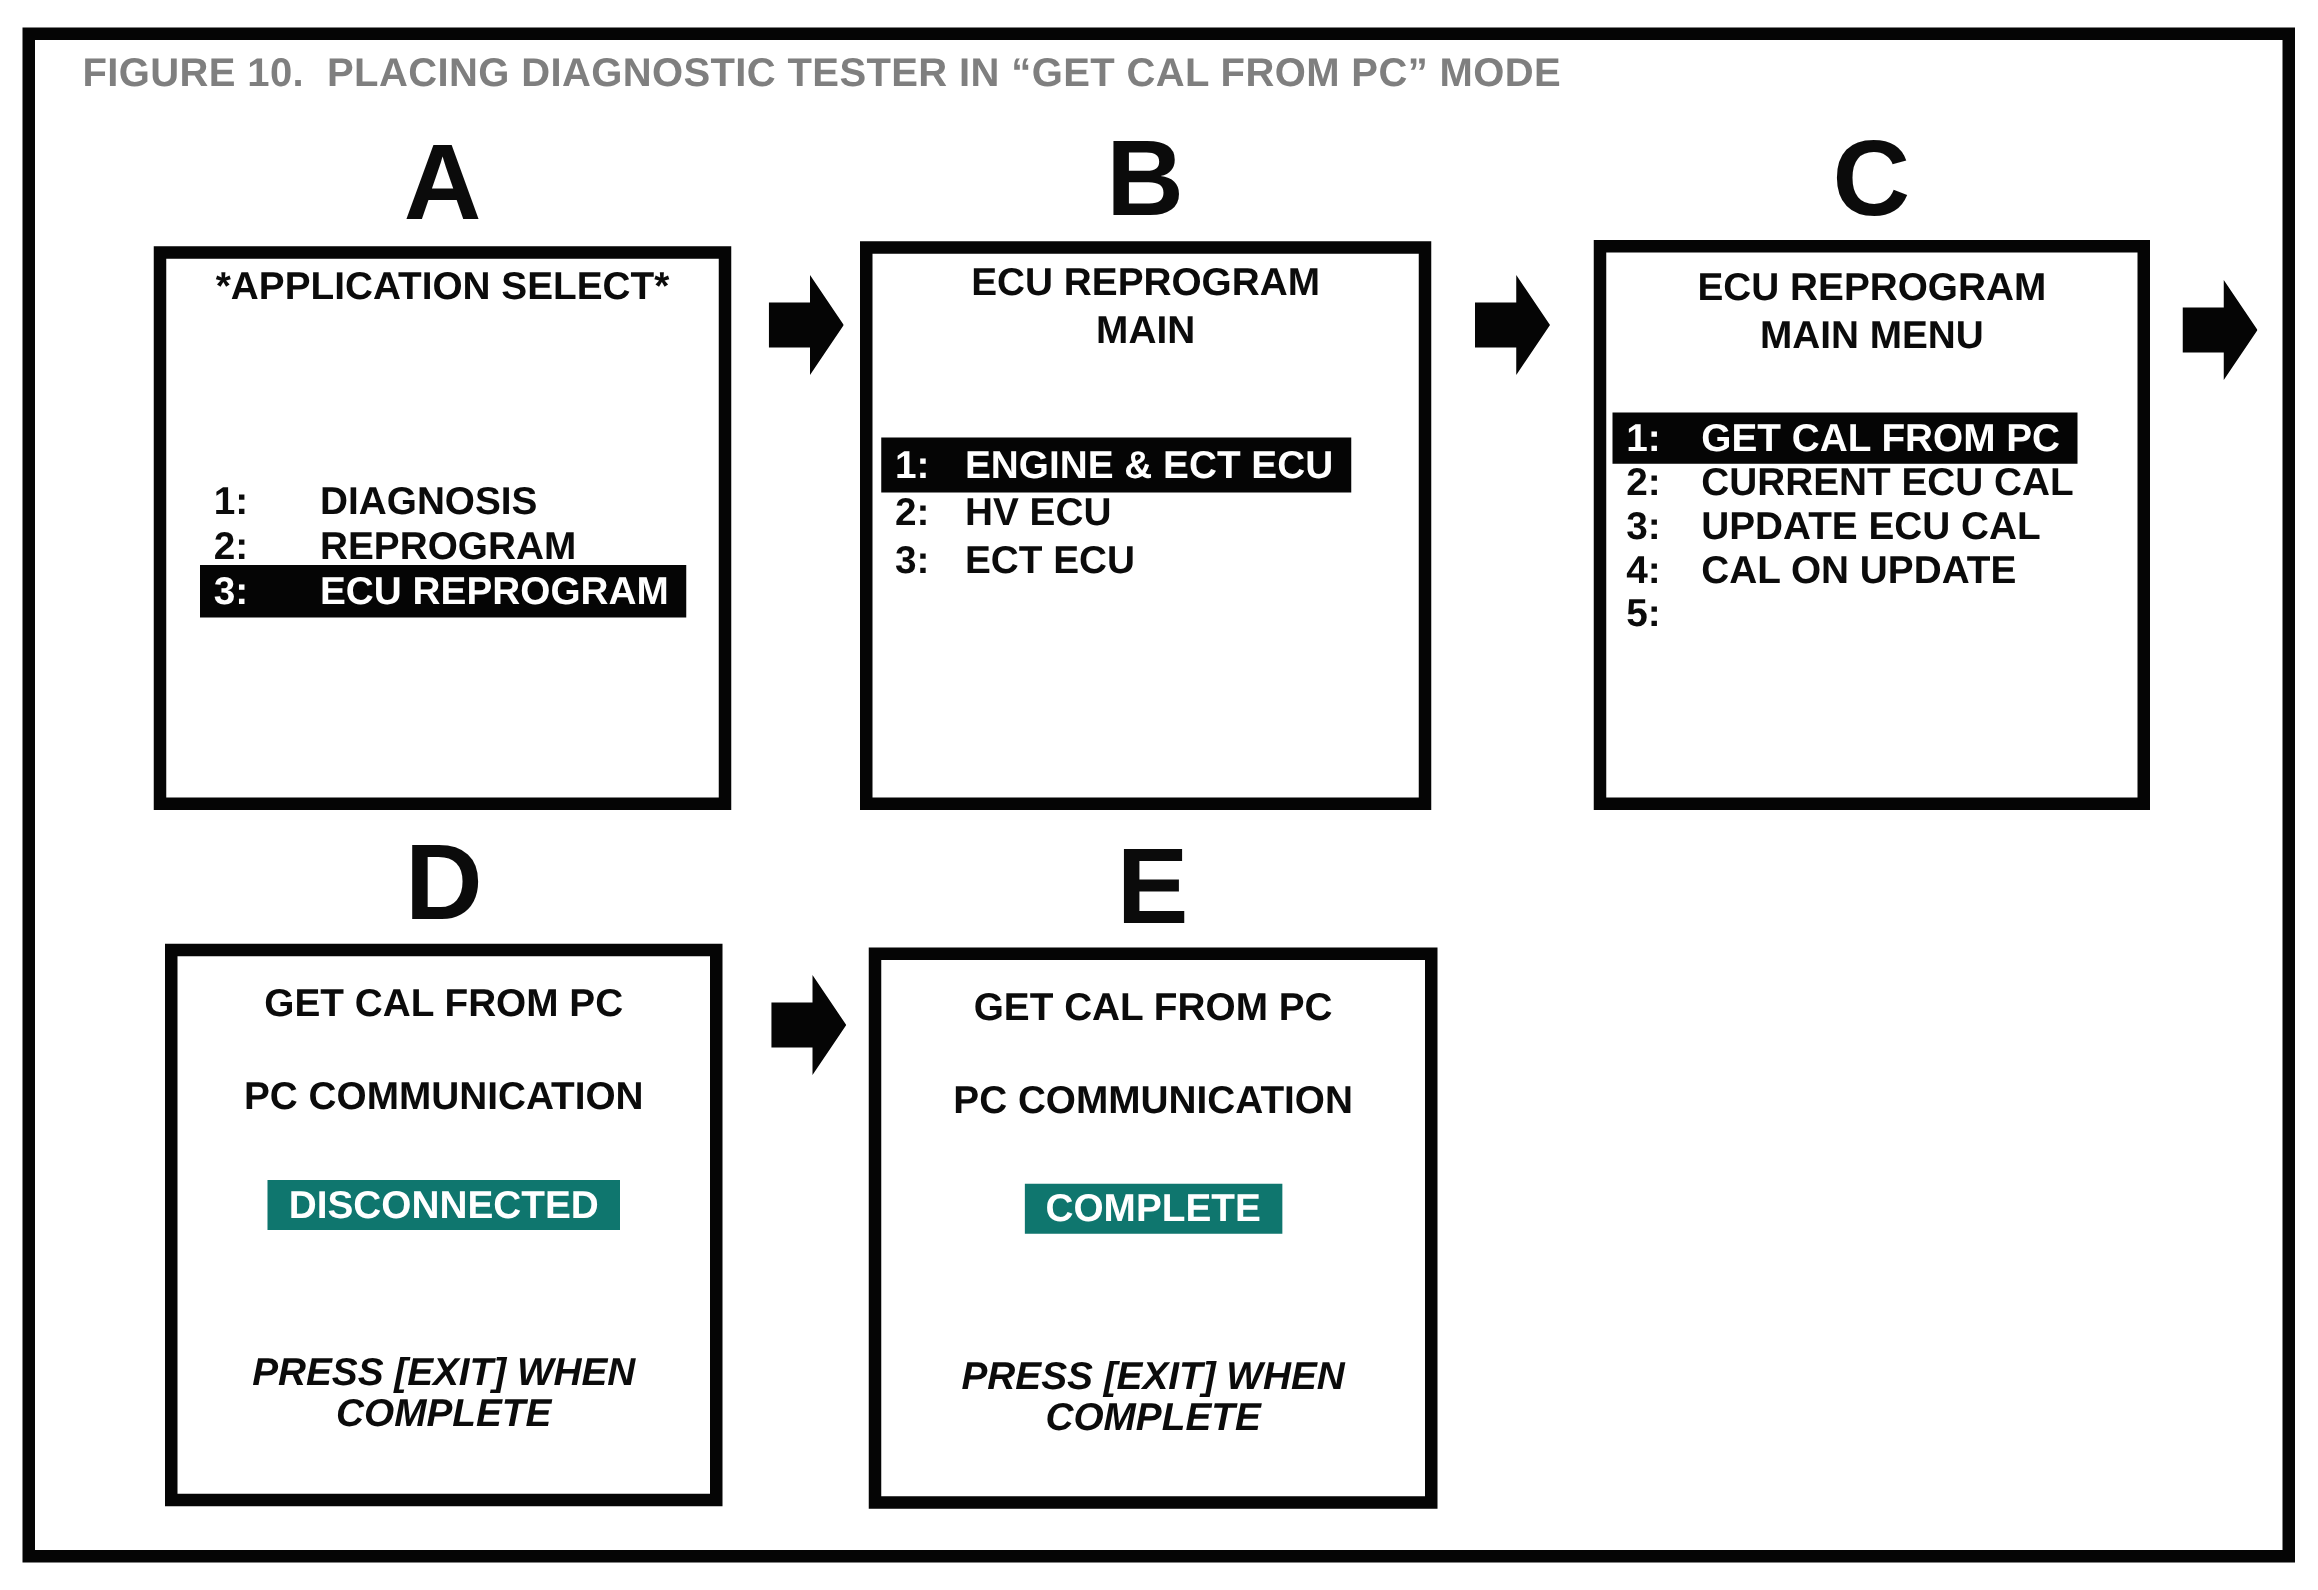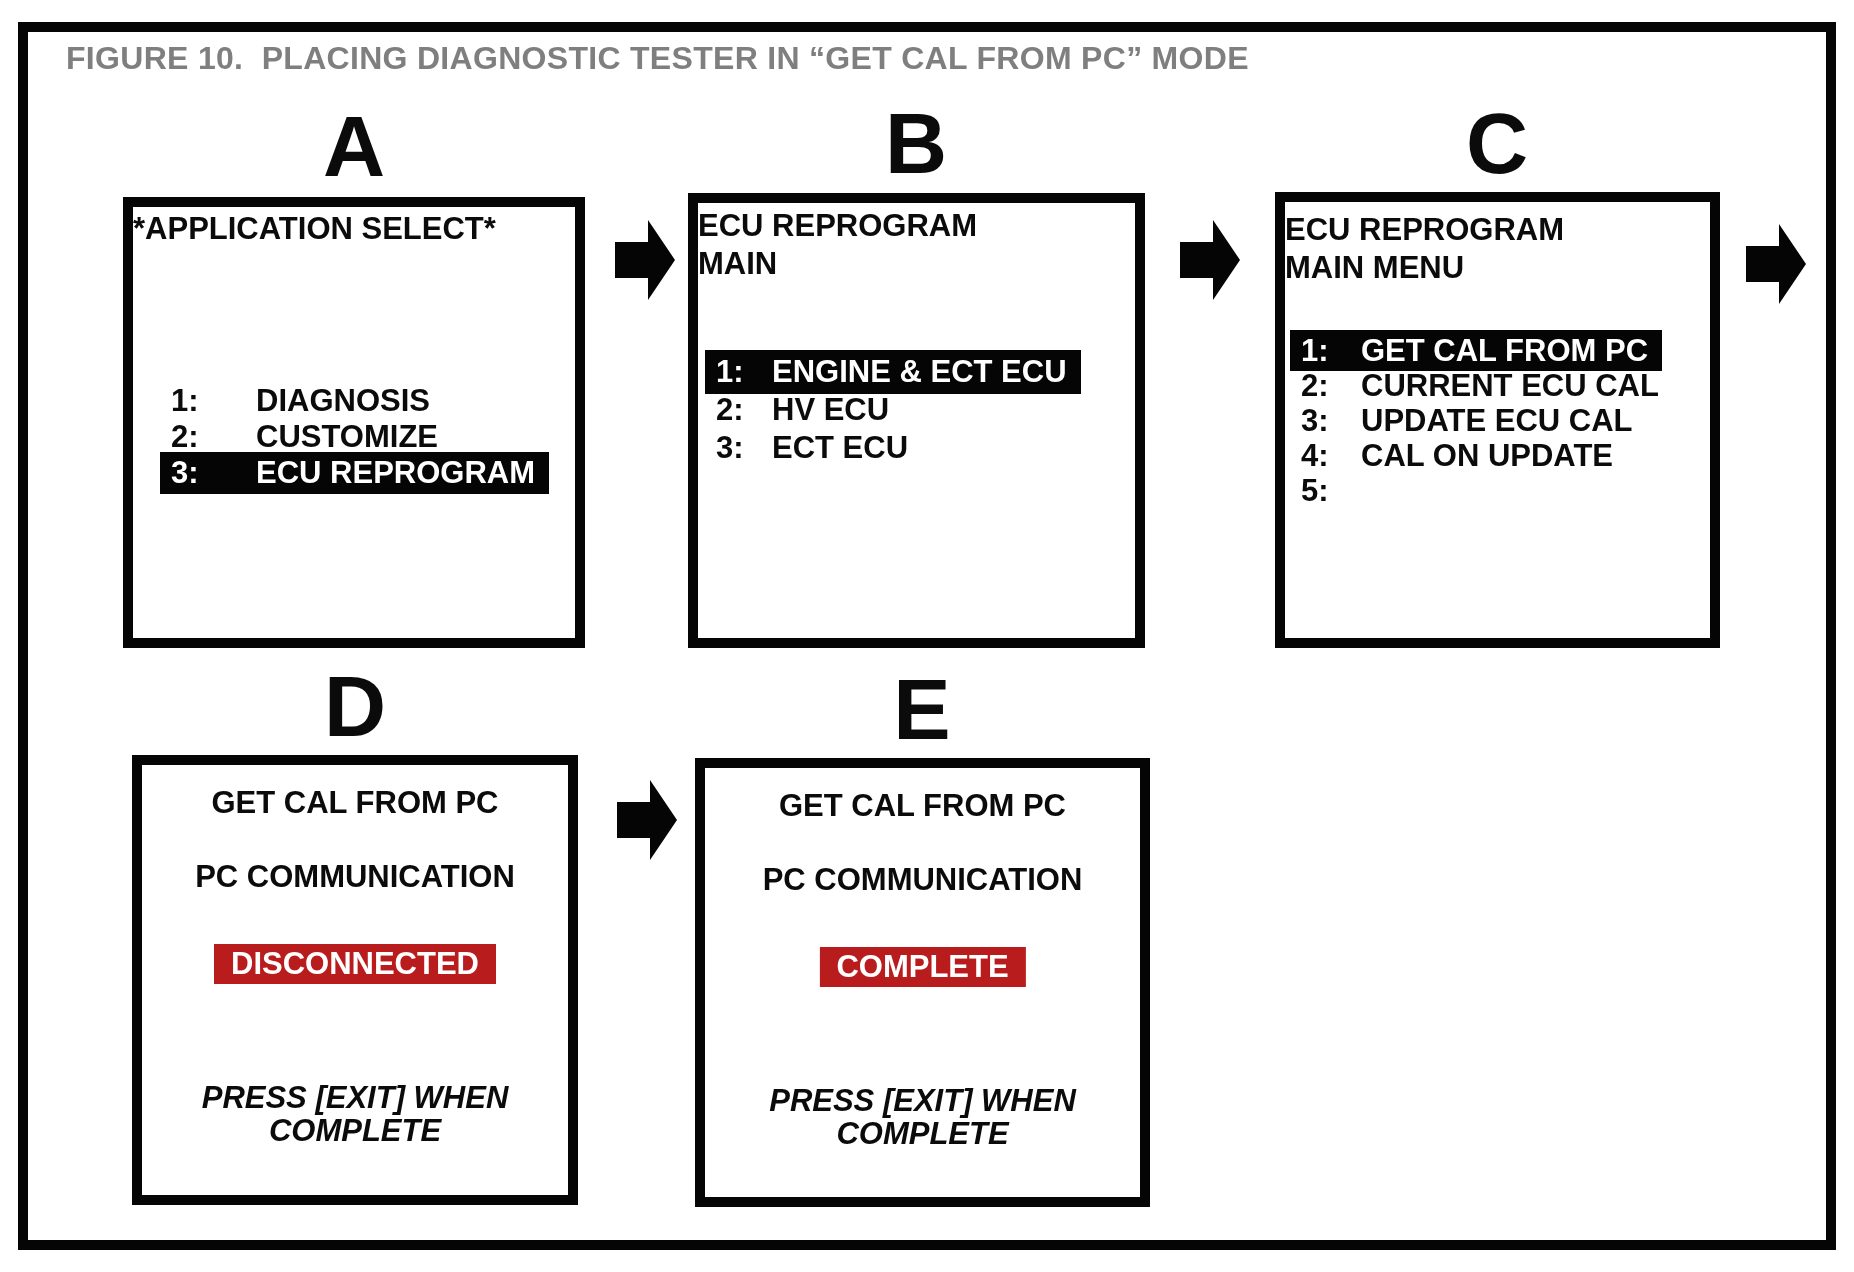--- a/index.html
+++ b/index.html
@@ -33,21 +33,21 @@
     position:absolute;box-sizing:border-box;
     border:10px solid #050505;background:#ffffff;
   }
   #scr-a{left:123px;top:197px;width:462px;height:451px;}
   #scr-b{left:688px;top:193px;width:457px;height:455px;}
   #scr-c{left:1275px;top:192px;width:445px;height:456px;}
   #scr-d{left:132px;top:755px;width:446px;height:450px;}
   #scr-e{left:695px;top:758px;width:455px;height:449px;}
 
   .scr-title{
-    position:absolute;left:0;width:100%;
+    position:absolute;left:0;width:100%;text-align:center;
     font-size:31px;line-height:38px;
   }
   #scr-a .scr-title{top:3px;}
   #scr-b .scr-title{top:4px;}
   #scr-c .scr-title{top:9px;}
 
   .menu{
     position:absolute;left:0;
     display:flex;flex-direction:column;align-items:flex-start;
     font-size:31px;
@@ -65,21 +65,21 @@
     background:#050505;color:#ffffff;
     margin:-3px 0 -3px -11px;
     padding:3px 14px 3px 11px;
   }
 
   .status-line{position:absolute;left:0;width:100%;text-align:center;font-size:31px;line-height:34px;}
   .line-1{top:21px;}
   .line-2{top:95px;}
   .status-bar{
     position:absolute;top:179px;left:50%;transform:translateX(-50%);
-    background:#b91c1c;color:#ffffff;
+    background:#0f766e;color:#ffffff;
     font-size:31px;line-height:40px;padding:0 17px;white-space:nowrap;
   }
   .footer{
     position:absolute;top:316px;left:0;width:100%;
     text-align:center;font-size:31px;line-height:33px;font-style:italic;
   }
   .flow-arrow{position:absolute;width:60px;height:80px;}
   #arr-1{left:615px;top:220px;}
   #arr-2{left:1180px;top:220px;}
   #arr-3{left:1746px;top:224px;}
@@ -102,21 +102,21 @@
   <div class="scr-title">
     <span>*APPLICATION SELECT*</span>
   </div>
   <div class="menu">
     <div class="row">
       <span class="num">1:</span>
       <span>DIAGNOSIS</span>
     </div>
     <div class="row">
       <span class="num">2:</span>
-      <span>CUSTOMIZE</span>
+      <span>REPROGRAM</span>
     </div>
     <div class="row hl">
       <span class="num">3:</span>
       <span>ECU REPROGRAM</span>
     </div>
   </div>
 </div>
 
 <div class="screen" id="scr-b">
   <div class="scr-title">

